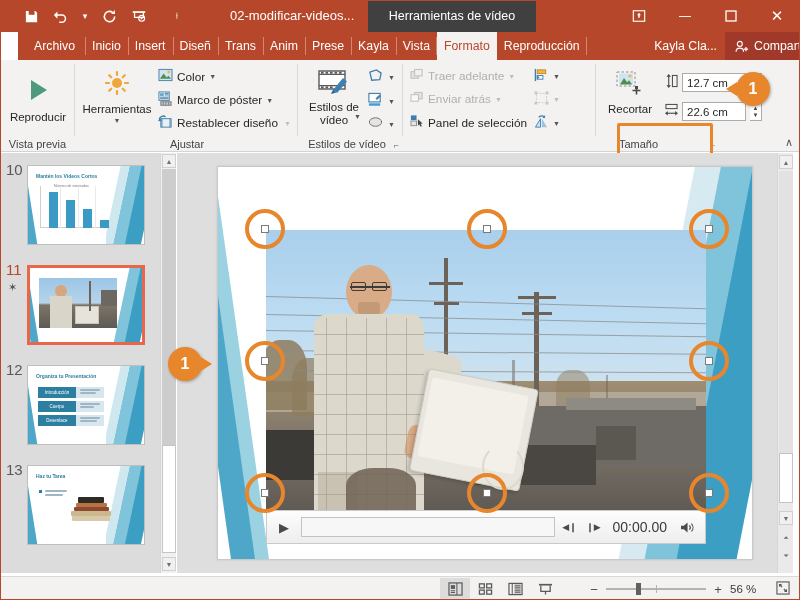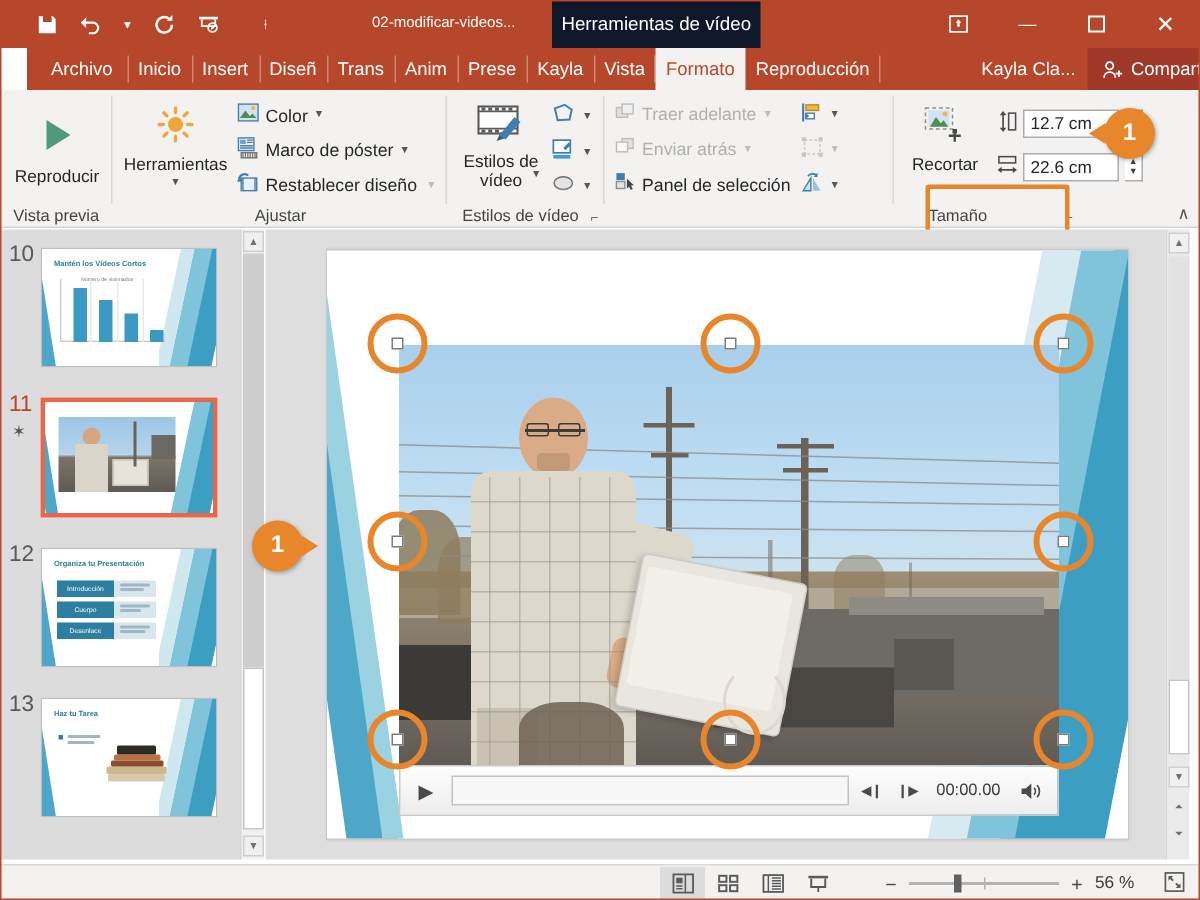--- a/index.html
+++ b/index.html
@@ -18,26 +18,26 @@
     position:absolute; left:0; top:0; width:800px; height:32px;
     background:#b7472a;
   }
   .qat{ position:absolute; left:16px; top:0; height:32px; display:flex; align-items:center; gap:0px;}
   .qat .qbtn{
     width:30px; height:26px; display:flex; align-items:center; justify-content:center;
     color:#fff; font-size:15px; cursor:pointer;
   }
   .qat .qbtn.small{ width:18px; font-size:9px;}
   .doc-title{
-    position:absolute; left:248px; top:0; height:32px; line-height:32px;
-    color:#fff; font-size:10px; white-space:nowrap;
+    position:absolute; left:230px; top:0; height:32px; line-height:32px;
+    color:#fff; font-size:13px; white-space:nowrap;
   }
   .ctx-tab{
-    position:absolute; left:368px; top:0; width:139px; height:32px;
-    background:#0f172a; color:#fff; font-size:12.5px;
+    position:absolute; left:368px; top:0; width:168px; height:32px;
+    background:#404040; color:#fff; font-size:12.5px;
     display:flex; align-items:center; justify-content:center;
   }
   .win-ctrls{ position:absolute; right:0; top:0; height:32px; display:flex; }
   .win-ctrls .wbtn{
     width:46px; height:32px; display:flex; align-items:center; justify-content:center;
     color:#fff; font-size:14px; cursor:pointer;
   }
 
   
   .tabrow{
@@ -214,21 +214,21 @@
   .mediabar{
     position:absolute; left:48px; top:343px; width:440px; height:34px;
     background:linear-gradient(#fdfdfd,#ededed); border:1px solid #cacaca;
     display:flex; align-items:center; padding:0 6px; gap:6px;
   }
   .mb-play{ width:22px; height:22px; display:flex; align-items:center; justify-content:center;
     font-size:13px; color:#4a4a4a; cursor:pointer;}
   .mb-track{ flex:1; height:20px; background:#f7f7f7; border:1px solid #c3c3c3;}
   .mb-btn{ width:18px; height:20px; display:flex; align-items:center; justify-content:center;
     font-size:9px; color:#4a4a4a; cursor:pointer;}
-  .mb-time{ font-size:11px; color:#3a3a3a; padding:0 4px; white-space:nowrap;}
+  .mb-time{ font-size:14px; color:#3a3a3a; padding:0 4px; white-space:nowrap;}
   .mb-vol{ width:22px; height:20px; display:flex; align-items:center; justify-content:center;
     font-size:12px; color:#4a4a4a; cursor:pointer;}
 
   
   .handle{
     position:absolute; width:8px; height:8px; background:#fff; border:1px solid #7a7a7a;
     cursor:pointer;
   }
   .ring{
     position:absolute; width:40px; height:40px; border:4px solid #e8862c;

